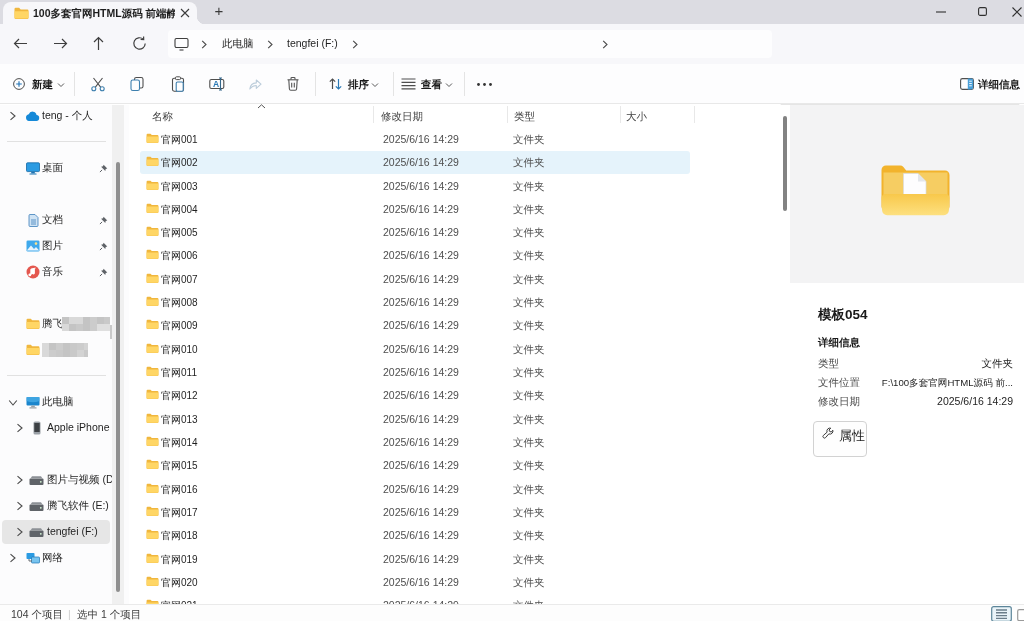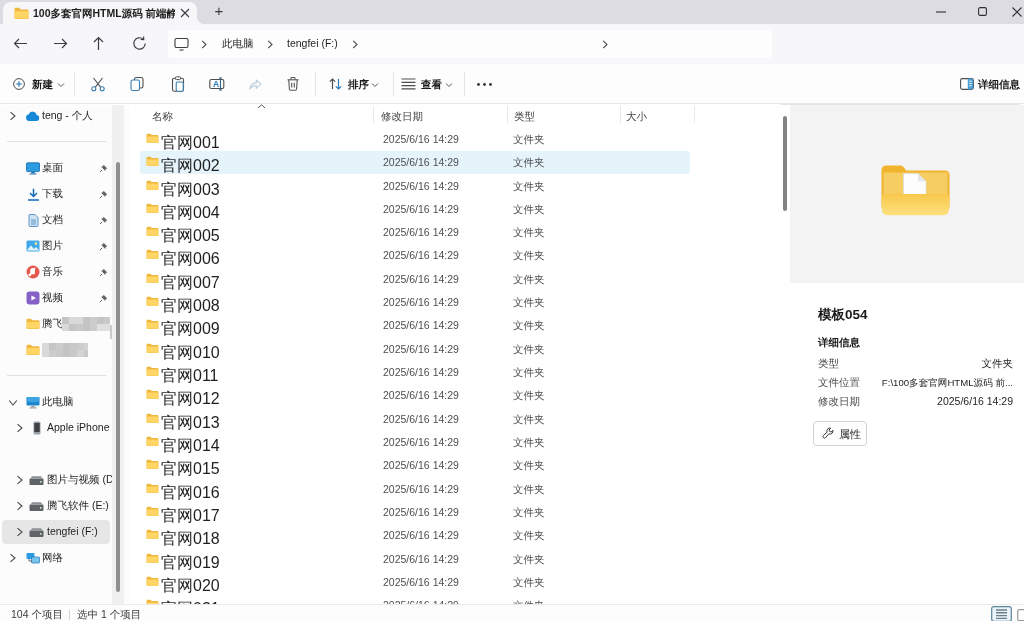--- a/index.html
+++ b/index.html
@@ -30,33 +30,33 @@
 .srow .txt2{position:absolute;left:47px;top:5px;font-size:10.5px;color:#1f1f1f;white-space:nowrap;}
 .ssep{position:absolute;left:7px;width:99px;height:1px;background:#e1e1e1;}
 #sscroll{position:absolute;left:112px;top:0;width:12px;height:499px;background:#f0f0f0;}
 #sthumb{position:absolute;left:116px;top:57px;width:4px;height:430px;background:#8f8f8f;border-radius:2px;}
 
 #list{position:absolute;left:129px;top:0;width:661px;height:499px;background:#fff;}
 .hcell{position:absolute;top:5px;font-size:10.5px;color:#444;}
 .hline{position:absolute;top:1px;width:1px;height:17px;background:#e8e8e8;}
 .frow{position:absolute;left:11px;width:550px;height:23px;}
 .frow.sel{background:#e5f3fb;border-radius:3px;}
-.fname{position:absolute;left:21px;top:5px;font-size:16px;color:#1f1f1f;}
+.fname{position:absolute;left:21px;top:5px;font-size:10px;color:#1f1f1f;}
 .fdate{position:absolute;left:243px;top:5px;font-size:10.5px;color:#4e4e4e;}
 .ftype{position:absolute;left:373px;top:5px;font-size:10.5px;color:#4e4e4e;}
 .ficon{position:absolute;left:6px;top:5px;}
 #lthumb{position:absolute;left:654px;top:11px;width:4px;height:95px;background:#828282;border-radius:2px;}
 
 #pane{position:absolute;left:790px;top:0;width:234px;height:499px;background:#fff;}
 #panehero{position:absolute;left:0;top:0;width:234px;height:178px;background:#f3f3f4;}
 #pane .title{position:absolute;left:28px;top:201px;font-size:13.5px;font-weight:bold;color:#191919;}
 #pane .sub{position:absolute;left:28px;top:231px;font-size:10.5px;font-weight:bold;color:#191919;}
 #pane .dl{position:absolute;left:28px;font-size:10.5px;color:#4c4c4c;}
 #pane .dv{position:absolute;right:11px;font-size:10.5px;color:#242424;text-align:right;}
-#attr{position:absolute;left:23px;top:316px;width:54px;height:25px;border:1px solid #d2d2d2;border-radius:4px;background:#fefefe;font-size:11px;color:#1b1b1b;}
+#attr{position:absolute;left:23px;top:316px;width:54px;height:36px;border:1px solid #d2d2d2;border-radius:4px;background:#fefefe;font-size:13px;color:#1b1b1b;}
 
 #status{position:absolute;left:0;top:604px;width:1024px;height:17px;background:#fdfdfd;border-top:1px solid #eaeaea;}
 #status .st{position:absolute;top:3px;font-size:10.5px;color:#3c3c3c;}
 </style></head>
 <body>
 <div id="tabbar">
   <div id="tab">
     <svg class="abs" style="left:11px;top:5px" width="15" height="13" viewBox="0 0 15 13">
         <path d="M0.5 2 a1.2 1.2 0 0 1 1.2-1.2 h3.4 l1.6 1.7 h6.6 a1.2 1.2 0 0 1 1.2 1.2 v7 a1.2 1.2 0 0 1-1.2 1.2 H1.7 a1.2 1.2 0 0 1-1.2-1.2 z" fill="#f0b73e"></path>
         <path d="M0.5 4.2 h14 v6 a1.2 1.2 0 0 1-1.2 1.2 H1.7 a1.2 1.2 0 0 1-1.2-1.2 z" fill="#ffd665"></path>
@@ -206,31 +206,20 @@
           <rect x="0.5" y="0.8" width="13" height="8.8" rx="1" fill="none" stroke="#1367a4" stroke-width="0.8"></rect>
           <rect x="5.2" y="9.8" width="3.6" height="1.6" fill="#1d74b4"></rect>
           <rect x="3.4" y="11.4" width="7.2" height="1.2" rx="0.5" fill="#1d74b4"></rect>
         </svg>
         <div class="txt">桌面</div>
         <svg class="abs" style="left:99px;top:8px" width="9" height="9" viewBox="0 0 9 9">
           <path d="M4.6 0.7 L8.3 4.4 L6.7 5 L6.3 6.9 L2.1 2.7 L4 2.3 Z" fill="#5f6368"></path>
           <path d="M3.1 5.9 L0.9 8.1" stroke="#5f6368" stroke-width="1"></path>
         </svg>
       </div>
-<div class="srow" style="top:77px">
-        <svg class="abs" style="left:27px;top:6px" width="13" height="13" viewBox="0 0 13 13">
-          <path d="M6.5 0.8 V8.2 M3 5 L6.5 8.5 L10 5" fill="none" stroke="#1268bd" stroke-width="1.5"></path>
-          <path d="M1 12 H12" stroke="#1268bd" stroke-width="1.5"></path>
-        </svg>
-        <div class="txt">下载</div>
-        <svg class="abs" style="left:99px;top:8px" width="9" height="9" viewBox="0 0 9 9">
-          <path d="M4.6 0.7 L8.3 4.4 L6.7 5 L6.3 6.9 L2.1 2.7 L4 2.3 Z" fill="#5f6368"></path>
-          <path d="M3.1 5.9 L0.9 8.1" stroke="#5f6368" stroke-width="1"></path>
-        </svg>
-      </div>
 <div class="srow" style="top:103px">
         <svg class="abs" style="left:28px;top:6px" width="11" height="13" viewBox="0 0 11 13">
           <path d="M1 1.5 a1 1 0 0 1 1-1 h5 l3 3 v8 a1 1 0 0 1-1 1 H2 a1 1 0 0 1-1-1 z" fill="#cfe3f4" stroke="#3c7fba" stroke-width="0.8"></path>
           <path d="M3 6 h5 M3 8 h5 M3 10 h5" stroke="#3c7fba" stroke-width="0.8"></path>
         </svg>
         <div class="txt">文档</div>
         <svg class="abs" style="left:99px;top:8px" width="9" height="9" viewBox="0 0 9 9">
           <path d="M4.6 0.7 L8.3 4.4 L6.7 5 L6.3 6.9 L2.1 2.7 L4 2.3 Z" fill="#5f6368"></path>
           <path d="M3.1 5.9 L0.9 8.1" stroke="#5f6368" stroke-width="1"></path>
         </svg>
@@ -247,31 +236,20 @@
           <path d="M3.1 5.9 L0.9 8.1" stroke="#5f6368" stroke-width="1"></path>
         </svg>
       </div>
 <div class="srow" style="top:155px">
         <svg class="abs" style="left:26px;top:5px" width="14" height="14" viewBox="0 0 14 14">
           <circle cx="7" cy="7" r="6.5" fill="#e4574e"></circle>
           <path d="M5.2 9.9 a1.4 1.4 0 1 1-0.9-1.3 V4.2 l4.6-1 v4.9 a1.4 1.4 0 1 1-0.9-1.3" fill="#fff"></path>
           <path d="M4.9 4.1 l4.6-1" stroke="#fff" stroke-width="1"></path>
         </svg>
         <div class="txt">音乐</div>
-        <svg class="abs" style="left:99px;top:8px" width="9" height="9" viewBox="0 0 9 9">
-          <path d="M4.6 0.7 L8.3 4.4 L6.7 5 L6.3 6.9 L2.1 2.7 L4 2.3 Z" fill="#5f6368"></path>
-          <path d="M3.1 5.9 L0.9 8.1" stroke="#5f6368" stroke-width="1"></path>
-        </svg>
-      </div>
-<div class="srow" style="top:181px">
-        <svg class="abs" style="left:26px;top:5px" width="14" height="14" viewBox="0 0 14 14">
-          <rect x="0.5" y="0.5" width="13" height="13" rx="3" fill="#8561c5"></rect>
-          <path d="M5.4 4.4 L10 7 L5.4 9.6 z" fill="#fff"></path>
-        </svg>
-        <div class="txt">视频</div>
         <svg class="abs" style="left:99px;top:8px" width="9" height="9" viewBox="0 0 9 9">
           <path d="M4.6 0.7 L8.3 4.4 L6.7 5 L6.3 6.9 L2.1 2.7 L4 2.3 Z" fill="#5f6368"></path>
           <path d="M3.1 5.9 L0.9 8.1" stroke="#5f6368" stroke-width="1"></path>
         </svg>
       </div>
 <div class="srow" style="top:207px">
         <svg class="abs" style="left:26px;top:6px" width="14" height="12" viewBox="0 0 15 13">
           <path d="M0.5 2 a1.2 1.2 0 0 1 1.2-1.2 h3.4 l1.6 1.7 h6.6 a1.2 1.2 0 0 1 1.2 1.2 v7 a1.2 1.2 0 0 1-1.2 1.2 H1.7 a1.2 1.2 0 0 1-1.2-1.2 z" fill="#f0b73e"></path>
           <path d="M0.5 4.2 h14 v6 a1.2 1.2 0 0 1-1.2 1.2 H1.7 a1.2 1.2 0 0 1-1.2-1.2 z" fill="#ffd665"></path>
         </svg>

